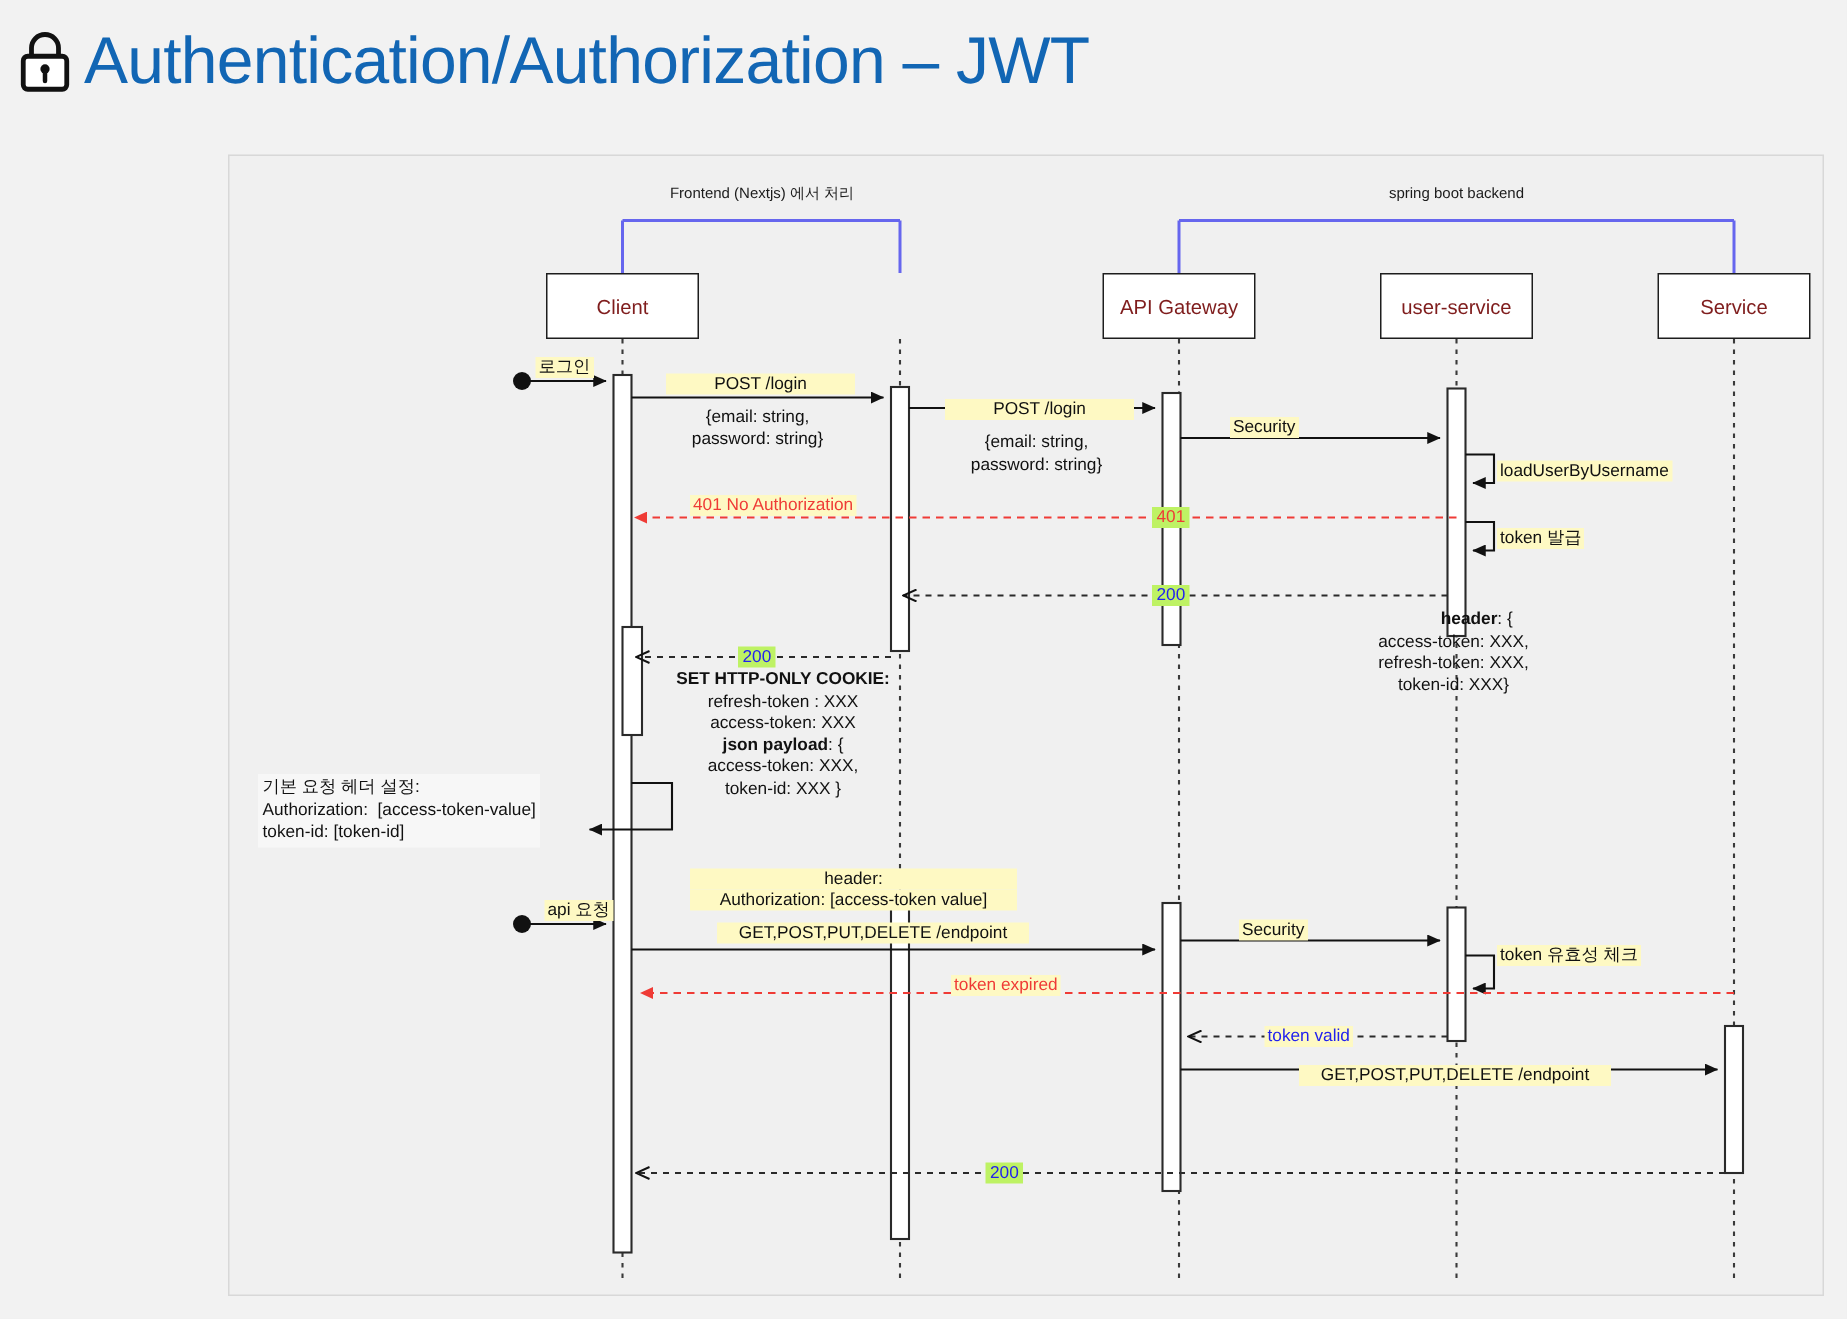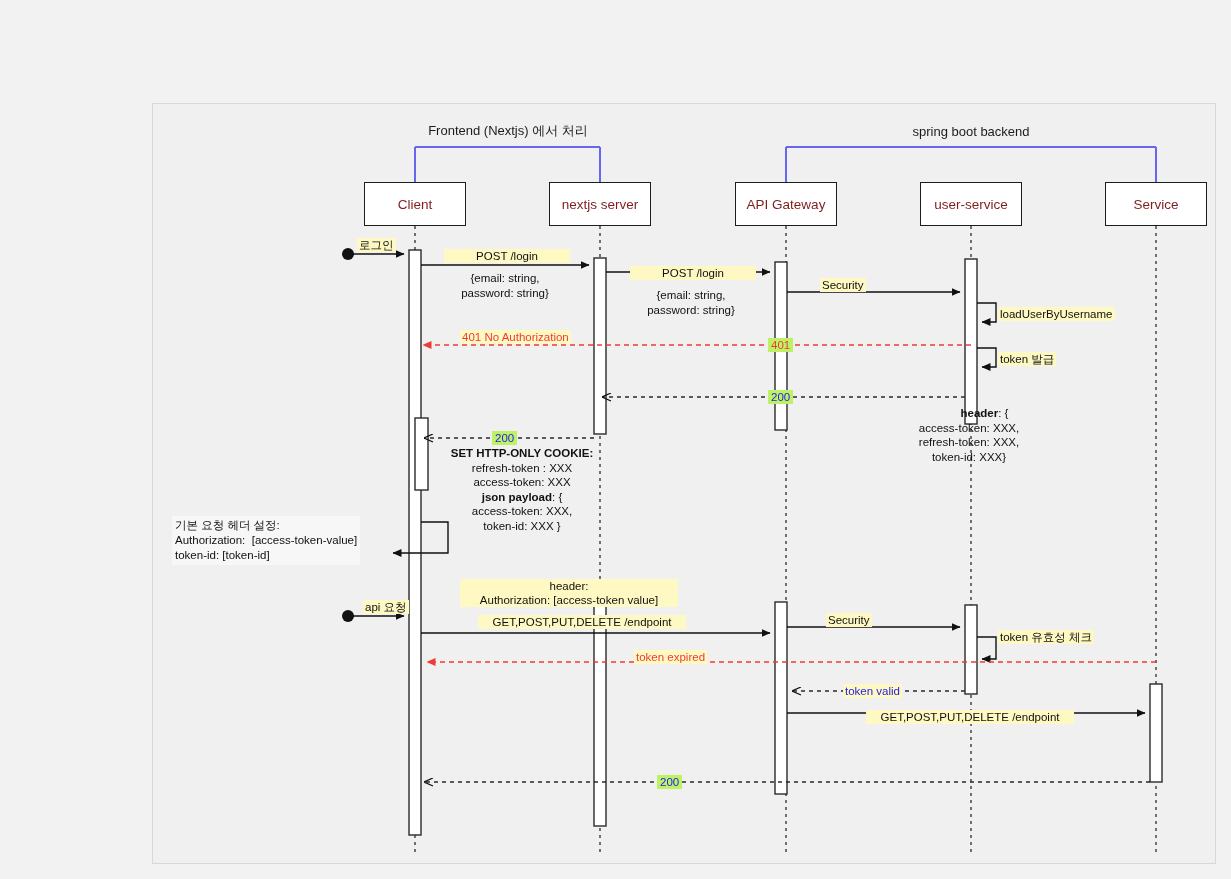--- a/index.html
+++ b/index.html
@@ -69,21 +69,21 @@
     display: flex;
     align-items: center;
     justify-content: center;
     font-size: 13.5px;
     color: #7f1d1d;
     height: 44px;
   }
   
   .group-label {
     position: absolute;
-    font-size: 13px;
+    font-size: 10px;
     color: #1b1b1b;
     white-space: nowrap;
     text-align: center;
   }
   
   .msg {
     position: absolute;
     font-size: 11.5px;
     color: #111;
     white-space: nowrap;
@@ -114,20 +114,29 @@
     white-space: pre;
     padding: 2px 3px;
   }
   .seg-label { background: #bef264; padding: 0 3px; }
 </style>
 </head>
 <body>
 
 <div id="page">
 
+  <div id="title-bar">
+    <svg id="lock-icon" viewBox="0 0 44 46">
+      <path d="M13 20 V14 a9 9 0 0 1 18 0 V20" fill="none" stroke="#111" stroke-width="3.2"></path>
+      <rect x="7.5" y="19.5" width="29" height="22" rx="3" fill="#fff" stroke="#111" stroke-width="3.2"></rect>
+      <circle cx="22" cy="28" r="3.1" fill="#111"></circle>
+      <path d="M22 29.5 L22 36" stroke="#111" stroke-width="3" stroke-linecap="round"></path>
+    </svg>
+    <div id="title-text">Authentication/Authorization – JWT</div>
+  </div>
 
   <div id="diagram-frame"></div>
 
   <svg id="svg-layer">
     <defs>
       <marker id="arrH" markerWidth="9" markerHeight="8" refX="8.5" refY="4" orient="auto" markerUnits="userSpaceOnUse">
         <path d="M0,0 L9,4 L0,8 Z" fill="#111"></path>
       </marker>
       <marker id="arrHr" markerWidth="9" markerHeight="8" refX="8.5" refY="4" orient="auto" markerUnits="userSpaceOnUse">
         <path d="M0,0 L9,4 L0,8 Z" fill="#ef3b36"></path>
@@ -221,21 +230,20 @@
       <path d="M594,438 L424,438" marker-end="url(#arrOpen)"></path>
       <path d="M965,691 L792,691" marker-end="url(#arrOpen)"></path>
       <path d="M1150,782 L424,782" marker-end="url(#arrOpen)"></path>
     </g>
   </svg>
 
   <div class="group-label" style="left:413px; top:122px; width:190px;">Frontend (Nextjs) 에서 처리</div>
   <div class="group-label" style="left:851px; top:124px; width:240px;">spring boot backend</div>
 
   <div class="participant-box" style="left:364px; top:182px; width:102px;">Client</div>
-  <div class="participant-box" style="left:549px; top:182px; width:102px;">nextjs server</div>
   <div class="participant-box" style="left:735px; top:182px; width:102px;">API Gateway</div>
   <div class="participant-box" style="left:920px; top:182px; width:102px;">user-service</div>
   <div class="participant-box" style="left:1105px; top:182px; width:102px;">Service</div>
 
   <div class="msg boxed" style="left:357px; top:238px;">로그인</div>
 
   <div class="msg boxed centered" style="left:444px; top:249px; width:122px;">POST /login</div>
 
   <div class="multiline" style="left:444px; top:271px; width:122px;">{email: string,
 password: string}</div>

